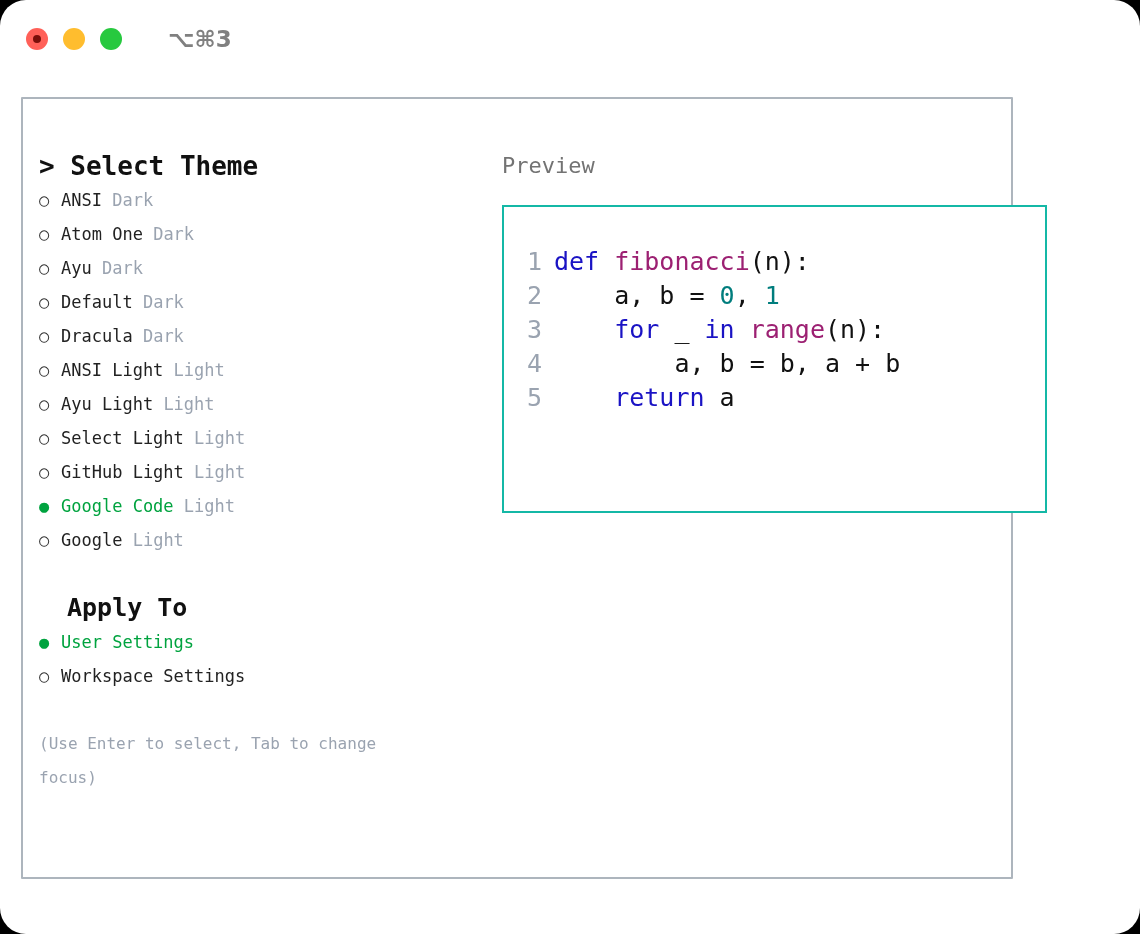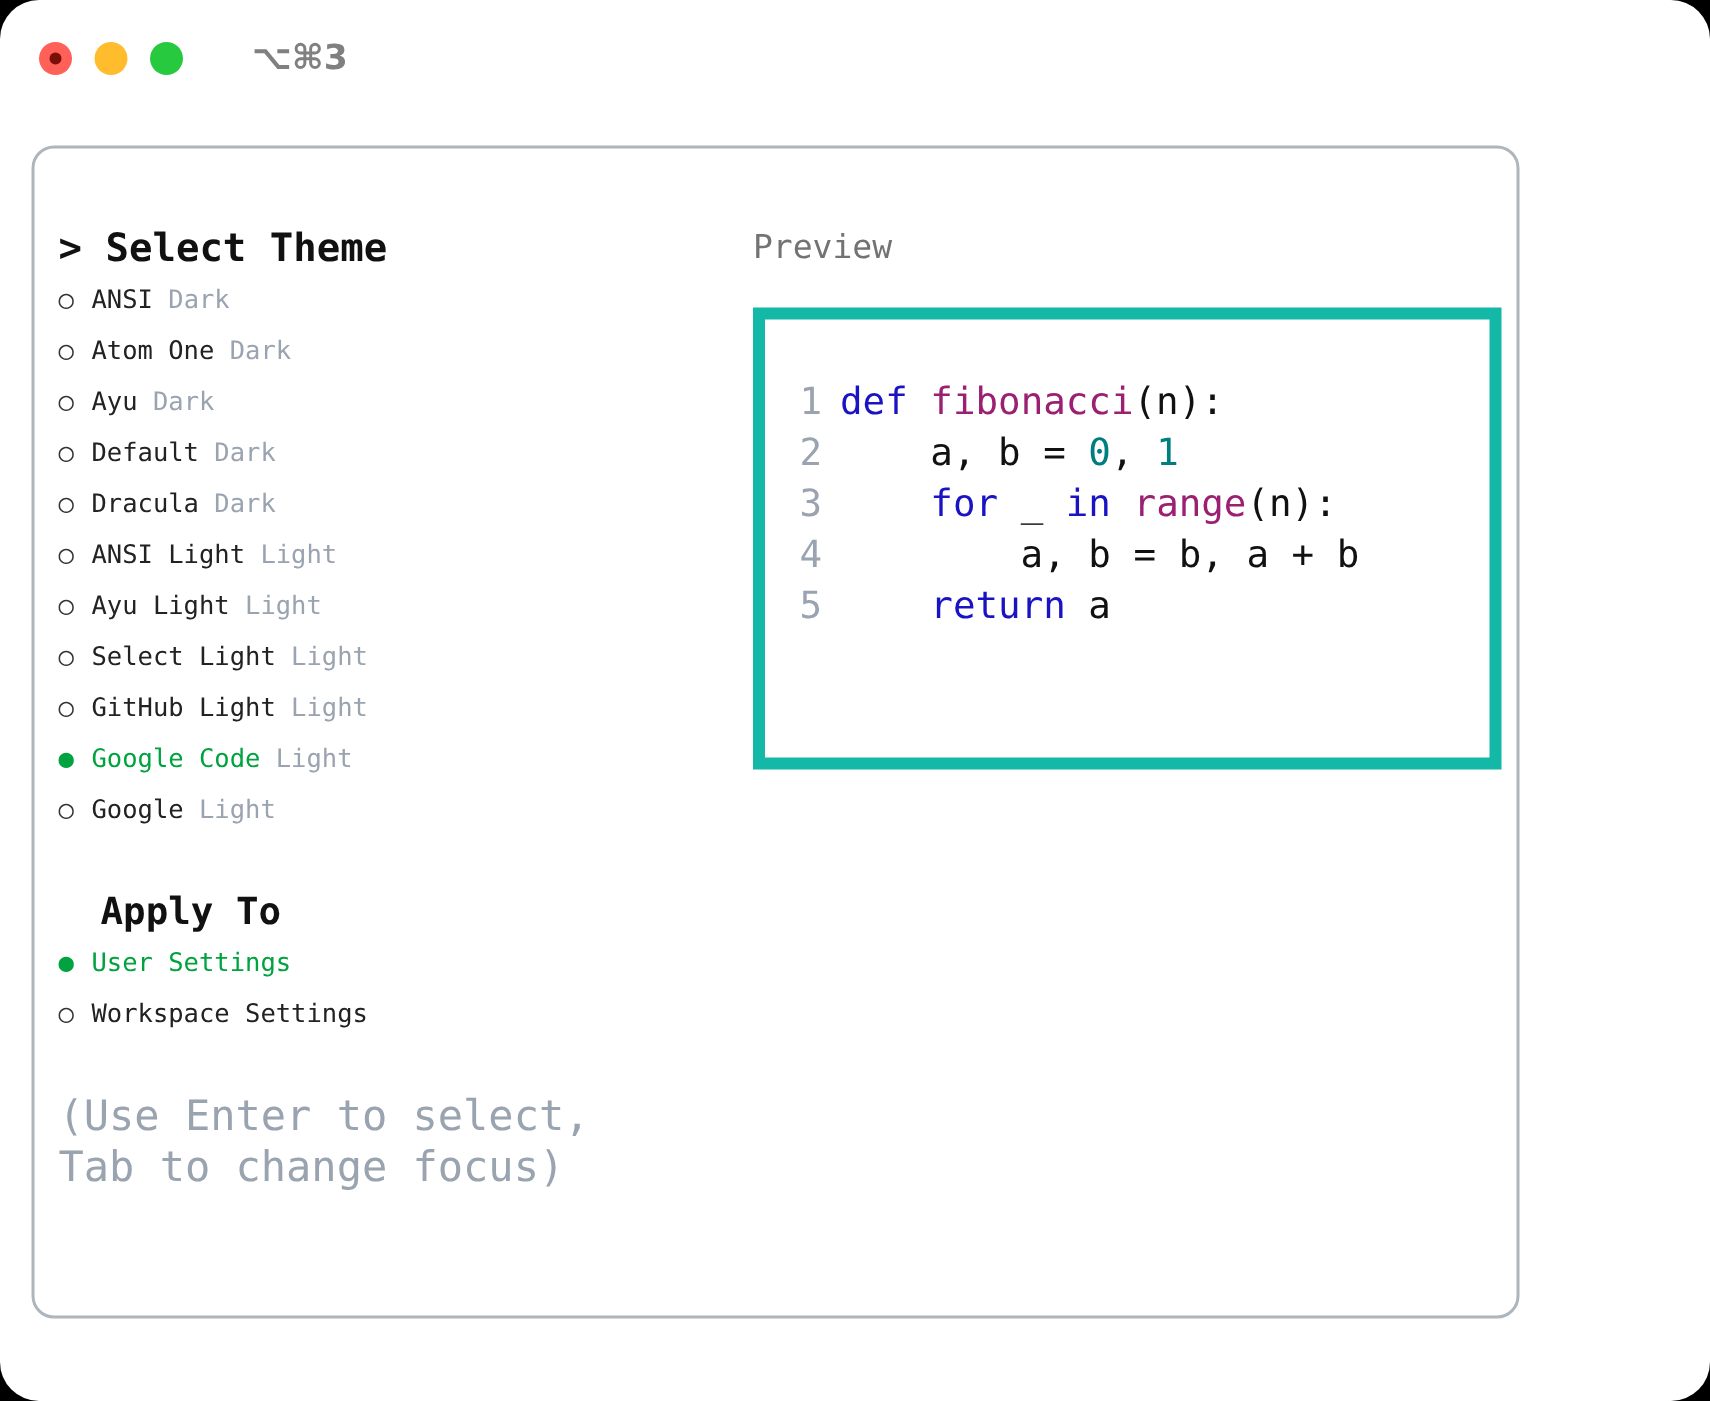--- a/index.html
+++ b/index.html
@@ -65,21 +65,21 @@
   }
 
   
   #main-panel {
     position: absolute;
     left: 21px;
     top: 97px;
     width: 992px;
     height: 782px;
     border: 2px solid #adb5bd;
-    border-radius: 15px;
+    border-radius: 1px;
     box-sizing: border-box;
     background: #ffffff;
   }
 
   
   #theme-column {
     position: absolute;
     left: 16px;
     top: 50px;
     width: 470px;
@@ -117,21 +117,21 @@
     line-height: 34px;
     font-size: 25px;
     font-weight: bold;
     color: #111111;
     white-space: pre;
     display: block;
     padding-left: 28px;
   }
   #hint-text {
     margin-top: 34px;
-    font-size: 28px;
+    font-size: 16px;
     color: #9aa3b0;
     line-height: 34px;
     width: 400px;
     white-space: pre-wrap;
   }
 
   
   #preview-column {
     position: absolute;
     left: 479px;
@@ -141,23 +141,23 @@
   #preview-title {
     font-size: 22px;
     font-weight: normal;
     color: #737373;
     height: 34px;
     line-height: 34px;
     display: block;
   }
   #preview-box {
     margin-top: 22px;
-    width: 499px;
+    width: 545px;
     height: 308px;
-    border: 8px solid #14b8a6;
+    border: 2px solid #14b8a6;
     box-sizing: border-box;
     background: #ffffff;
     padding: 38px 0 0 12px;
   }
   .code-line {
     height: 34px;
     line-height: 34px;
     font-size: 25px;
     white-space: pre;
     display: block;

